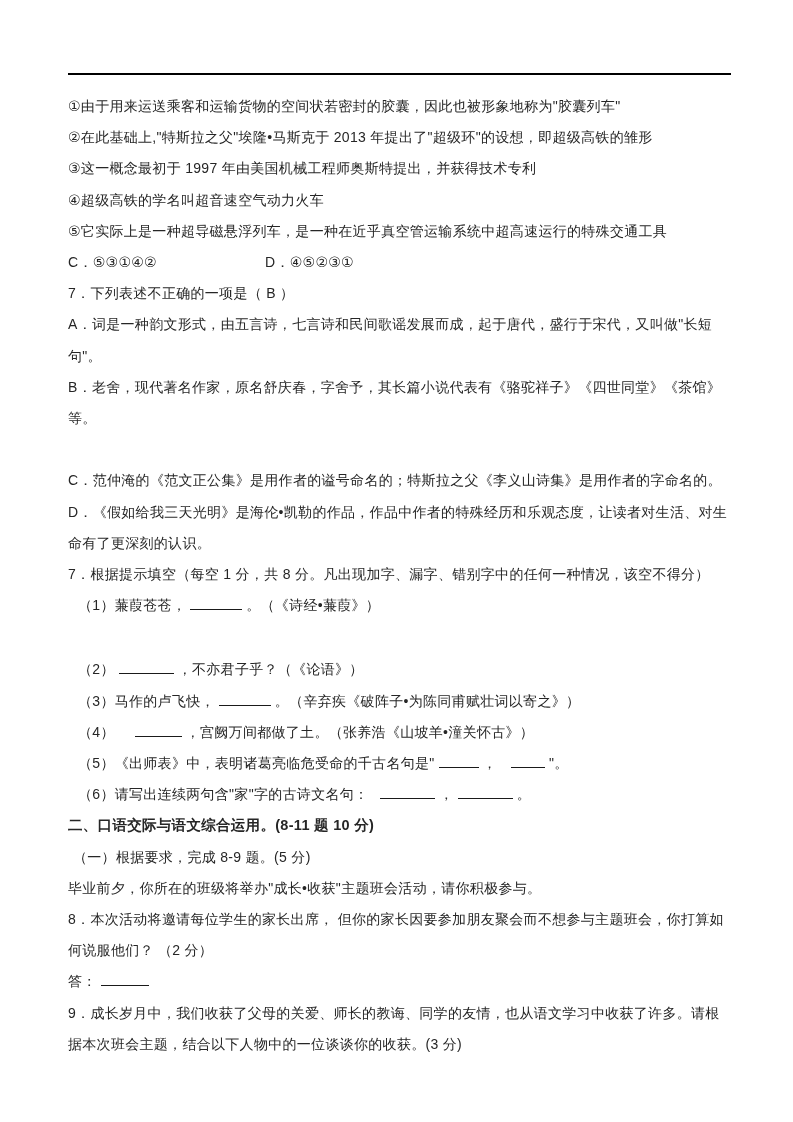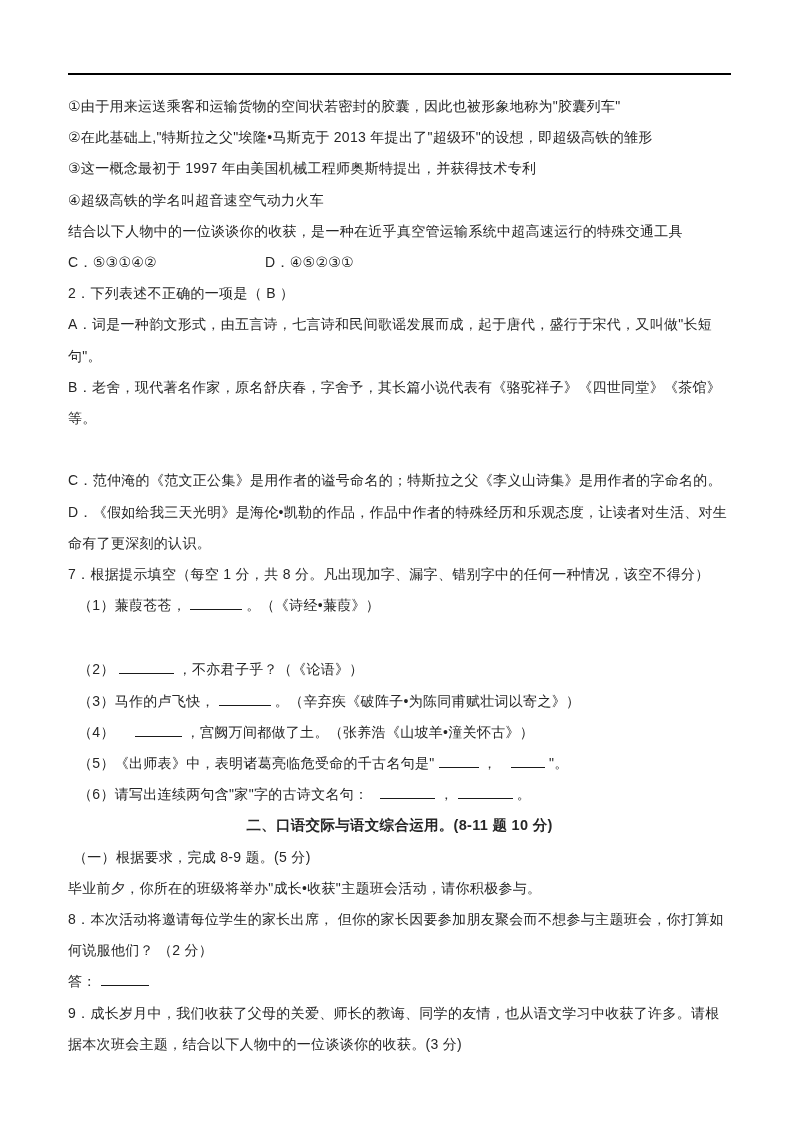--- a/index.html
+++ b/index.html
@@ -29,21 +29,20 @@
   p.line {
     margin: 0;
     font-size: 14px;
     line-height: 31.2px;
     letter-spacing: 0.3px;
     white-space: normal;
   }
   p.line.bold {
     font-weight: bold;
     font-size: 14.5px;
-    text-align: center;
   }
   p.line.empty {
     min-height: 31.2px;
   }
   .col {
     display: inline-block;
   }
   .blank {
     display: inline-block;
     border-bottom: 1px solid #1a1a1a;
@@ -59,23 +58,23 @@
 </head>
 <body>
 
 <div class="page">
   <div class="header-rule"></div>
   <div class="content" style="color: rgb(38, 38, 38);">
       <p class="line"><span>①由于用来运送乘客和运输货物的空间状若密封的胶囊，因此也被形象地称为"胶囊列车"</span></p>
       <p class="line"><span>②在此基础上,"特斯拉之父"埃隆•马斯克于 2013 年提出了"超级环"的设想，即超级高铁的雏形</span></p>
       <p class="line"><span>③这一概念最初于 1997 年由美国机械工程师奥斯特提出，并获得技术专利</span></p>
       <p class="line"><span>④超级高铁的学名叫超音速空气动力火车</span></p>
-      <p class="line"><span>结合以下人物中的一位谈谈你的收获，是一种在近乎真空管运输系统中超高速运行的特殊交通工具</span></p>
+      <p class="line"><span>⑤它实际上是一种超导磁悬浮列车，是一种在近乎真空管运输系统中超高速运行的特殊交通工具</span></p>
       <p class="line"><span class="col" style="width: 197px;">C．⑤③①④②</span><span>D．④⑤②③①</span></p>
-      <p class="line"><span>2．下列表述不正确的一项是（  B  ）</span></p>
+      <p class="line"><span>7．下列表述不正确的一项是（  B  ）</span></p>
       <p class="line"><span>A．词是一种韵文形式，由五言诗，七言诗和民间歌谣发展而成，起于唐代，盛行于宋代，又叫做"长短句"。</span></p>
       <p class="line"><span>B．老舍，现代著名作家，原名舒庆春，字舍予，其长篇小说代表有《骆驼祥子》《四世同堂》《茶馆》等。</span></p>
       <p class="line empty">&nbsp;</p>
       <p class="line"><span>C．范仲淹的《范文正公集》是用作者的谥号命名的；特斯拉之父《李义山诗集》是用作者的字命名的。</span></p>
       <p class="line"><span>D．《假如给我三天光明》是海伦•凯勒的作品，作品中作者的特殊经历和乐观态度，让读者对生活、对生命有了更深刻的认识。</span></p>
       <p class="line"><span>7．根据提示填空（每空 1 分，共 8 分。凡出现加字、漏字、错别字中的任何一种情况，该空不得分）</span></p>
       <p class="line" style="padding-left: 10px;"><span>（1）蒹葭苍苍，</span><span class="blank" style="width: 52px;"></span><span>。（《诗经•蒹葭》）</span></p>
       <p class="line" style="padding-left: 10px; margin-top: 33px;"><span>（2）</span><span class="blank" style="width: 55px;"></span><span>，不亦君子乎？（《论语》）</span></p>
       <p class="line" style="padding-left: 10px;"><span>（3）马作的卢飞快，</span><span class="blank" style="width: 52px;"></span><span>。（辛弃疾《破阵子•为陈同甫赋壮词以寄之》）</span></p>
       <p class="line" style="padding-left: 10px;"><span>（4）</span><span class="gap" style="width: 16px;"></span><span class="blank" style="width: 47px;"></span><span>，宫阙万间都做了土。（张养浩《山坡羊•潼关怀古》）</span></p>

